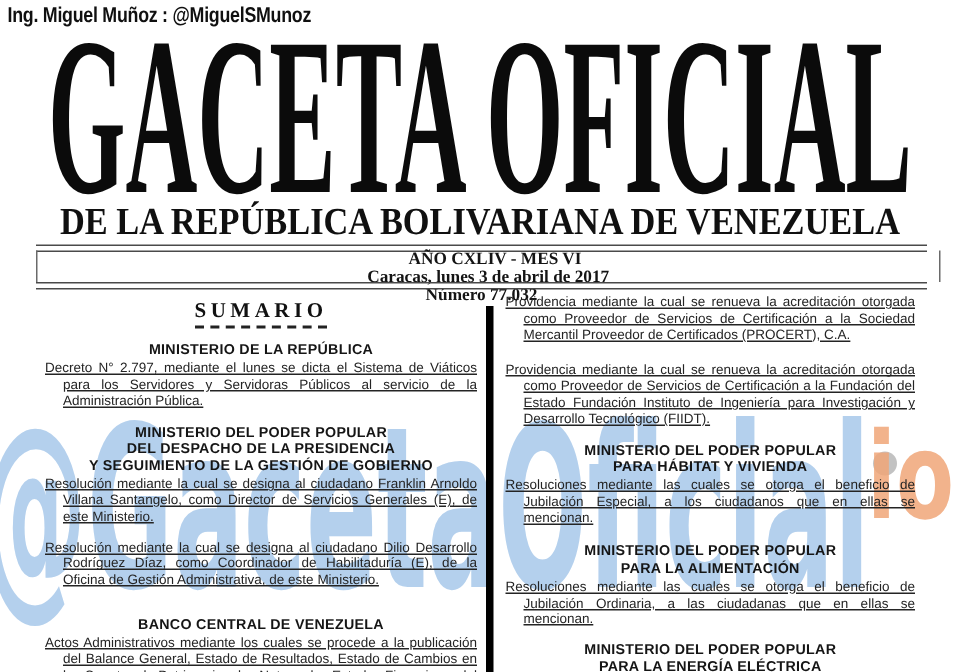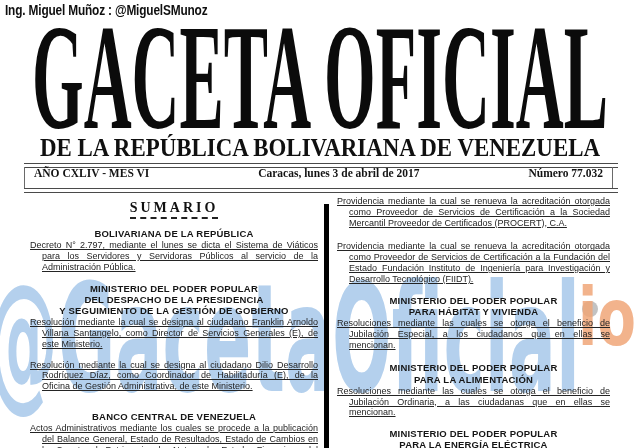--- a/index.html
+++ b/index.html
@@ -14,24 +14,24 @@
   }
   .masthead-svg{position:absolute;top:24px;left:30px;}
   .subtitle-svg{position:absolute;top:134px;left:30px;}
   .rule{
     position:absolute;left:24px;right:22px;height:3px;
     border-top:1.5px solid #4a4a4a;border-bottom:1.5px solid #4a4a4a;
   }
   .rule-top{top:163px;}
   .rule-bottom{top:188px;}
   .dateline{
-    position:absolute;top:167px;left:24px;right:27px;height:21px;
-    display:flex;align-items:flex-start;
+    position:absolute;top:167px;left:24px;right:13px;height:21px;
+    display:flex;align-items:center;
     border-left:1.2px solid #6a6a6a;border-right:1.2px solid #6a6a6a;
-    font:bold 11.5px "Liberation Serif",serif;color:#141414;
+    font:bold 11.5px "Liberation Serif",serif;color:#141414;flex-direction:column;
   }
   .dateline .dl-left{padding-left:9px;white-space:nowrap;}
   .dateline .dl-center{flex:1;text-align:center;white-space:nowrap;}
   .dateline .dl-right{padding-right:9px;white-space:nowrap;}
   .watermark{position:absolute;top:223px;left:0;z-index:0;pointer-events:none;}
   .columns{
     position:absolute;top:196px;left:30px;width:580px;bottom:0;
     display:flex;z-index:1;
   }
   .col-left{width:288px;}
@@ -80,21 +80,21 @@
 </div>
 <div class="rule rule-bottom"></div>
 
 <div class="columns">
 
   <div class="col-left">
     <div class="sumario-wrap">
       <span class="sumario">SUMARIO</span>
     </div>
 
-    <h3 class="sec">BOLIVARIANA DE LA REPÚBLICA</h3>
+    <h3 class="sec">MINISTERIO DE LA REPÚBLICA</h3>
     <p class="entry">Decreto N° 2.797, mediante el lunes se dicta el Sistema de Viáticos para los Servidores y Servidoras Públicos al servicio de la Administración Pública.</p>
 
     <h3 class="sec">MINISTERIO DEL PODER POPULAR
 DEL DESPACHO DE LA PRESIDENCIA
 Y SEGUIMIENTO DE LA GESTIÓN DE GOBIERNO</h3>
     <p class="entry">Resolución mediante la cual se designa al ciudadano Franklin Arnoldo Villana Santangelo, como Director de Servicios Generales (E), de este Ministerio.</p>
     <p class="entry mb8">Resolución mediante la cual se designa al ciudadano Dilio Desarrollo Rodríguez Díaz, como Coordinador de Habilitaduría (E), de la Oficina de Gestión Administrativa, de este Ministerio.</p>
 
     <h3 class="sec mt3">BANCO CENTRAL DE VENEZUELA</h3>
     <p class="entry mb0">Actos Administrativos mediante los cuales se procede a la publicación del Balance General, Estado de Resultados, Estado de Cambios en las Cuentas de Patrimonio y las Notas a los Estados Financieros del Banco Central de Venezuela, correspondientes al ejercicio económico del</p>

